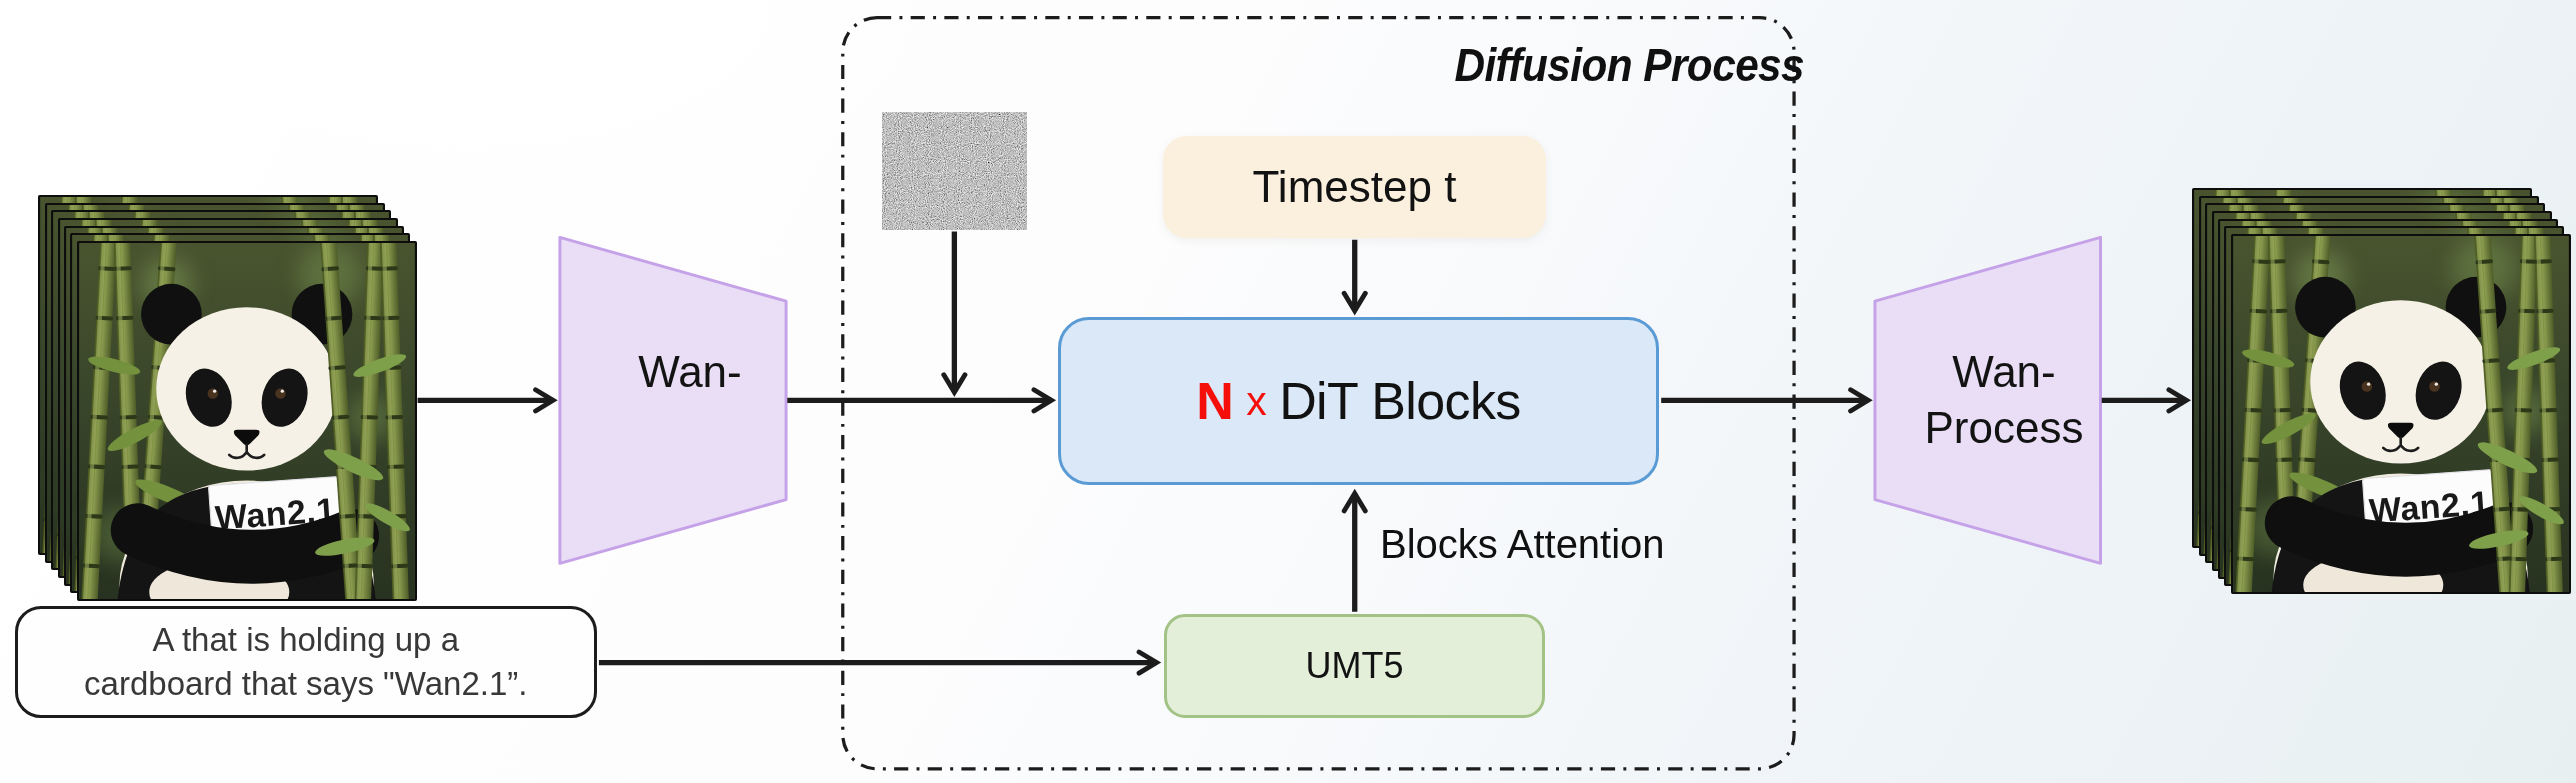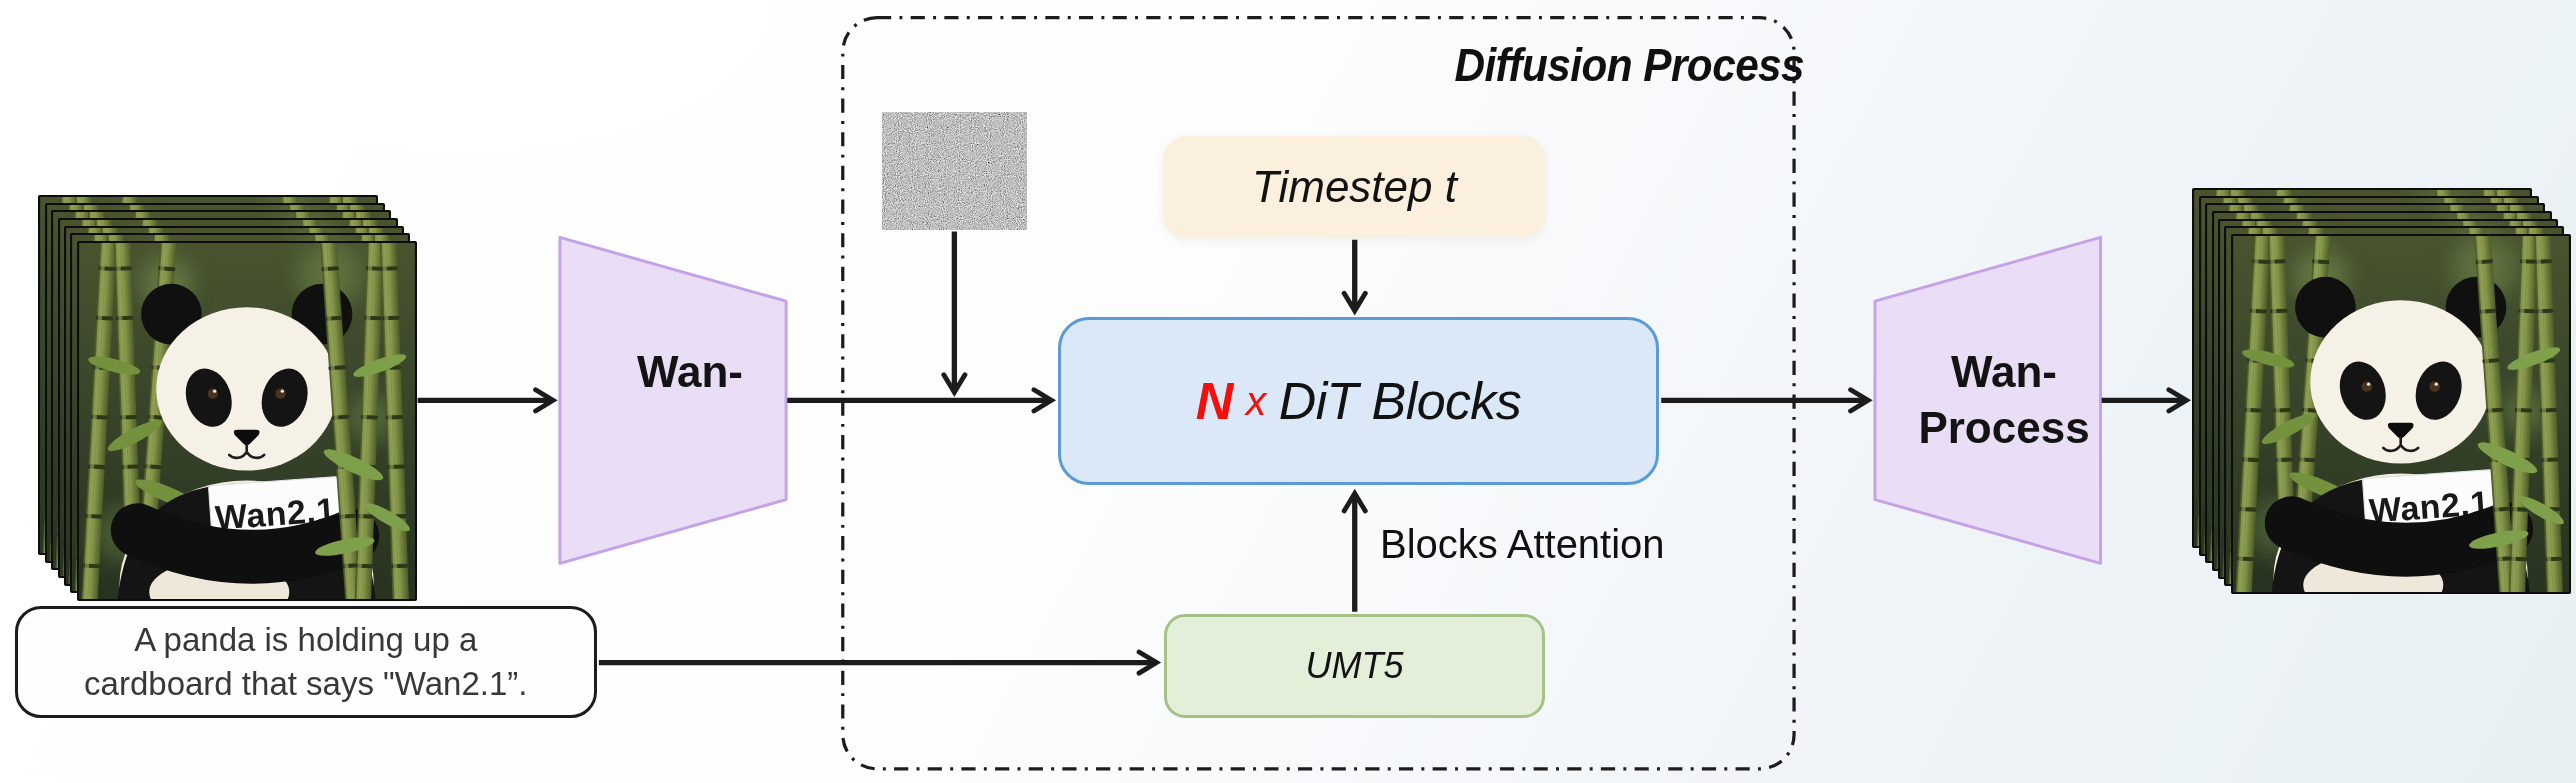--- a/index.html
+++ b/index.html
@@ -11,36 +11,36 @@
       linear-gradient(118deg,#ffffff 0%,#fdfdfe 42%,#eef3f7 78%,#e7f0f0 100%);
     padding-left: 40px;
   }
   svg{display:block}
   #wires{position:absolute;left:0;top:0;width:2576px;height:783px;}
   .arrow{stroke:var(--arrow,#1c1c1c);stroke-width:9;fill:none;}
   .diffusion-border{fill:none;stroke:var(--arrow,#1c1c1c);stroke-width:5.5;stroke-dasharray:24 14 5 14;}
   .vae-shape{fill:var(--vae-fill,#e9def6);stroke:var(--vae-border,#c5a1e8);stroke-width:5;stroke-linejoin:round;}
 
   
-  .node{position:absolute;display:flex;align-items:center;justify-content:center;box-sizing:border-box;color:#121212;font-style:italic;}
+  .node{position:absolute;display:flex;align-items:center;justify-content:center;box-sizing:border-box;color:#121212;}
   #timestep-box{left:1163px;top:136px;width:383px;height:102px;background:var(--timestep-fill,#faf0dd);
     border-radius:23.6px;font-size:44px;box-shadow:0 2.4px 8.3px rgba(120,100,60,.08);}
   #dit-box{left:1058px;top:317px;width:601px;height:168px;background:var(--dit-fill,#dae8f7);
     border:3px solid var(--dit-border,#5b9bd5);border-radius:31px;font-size:52px;letter-spacing:-0.6px;}
   #dit-box .dit-n{color:var(--accent-red,#f50f0b);font-weight:bold;}
   #dit-box .dit-x{color:var(--accent-red,#f50f0b);font-size:41px;margin:0 13px;}
   #umt5-box{left:1164px;top:614px;width:381px;height:104px;background:var(--umt5-fill,#e3efd9);
     border:3px solid var(--umt5-border,#a2c385);border-radius:21px;font-size:36px;}
 
   
   .label{position:absolute;color:#101010;}
   #diffusion-title{left:1417px;top:37px;width:374px;text-align:right;font-size:47px;font-style:italic;
     font-weight:600;letter-spacing:-0.6px;transform:scaleX(.9);transform-origin:100% 50%;white-space:nowrap;}
   #cross-attention{left:1380px;top:522px;font-size:40px;white-space:nowrap;}
-  .vae-label{position:absolute;width:260px;top:344px;text-align:center;font-size:44px;line-height:56px;color:#131313;font-weight:bold;}
+  .vae-label{position:absolute;width:260px;top:344px;text-align:center;font-size:44px;line-height:56px;color:#131313;}
   #encoder-label{left:560px;}
   #decoder-label{left:1874px;}
 
   
   #prompt-box{position:absolute;left:14.8px;top:606px;width:582px;height:112px;box-sizing:border-box;
     background:#fefefe;border:3.5px solid var(--prompt-border,#1c1c1c);border-radius:26px;
     display:flex;flex-direction:column;align-items:center;justify-content:center;
     font-size:33px;line-height:44px;color:#383838;}
 
   
@@ -275,18 +275,18 @@
   <div class="vae-label" id="encoder-label">
     <span style="display:block">Wan-</span>
   </div>
 
   <div class="vae-label" id="decoder-label">
     <span style="display:block">Wan-</span>
     <span style="display:block">Process</span>
   </div>
 
   <div id="prompt-box">
-    <div>A panda is holding up a</div>
+    <div>A that is holding up a</div>
     <div>cardboard that says "Wan2.1”.</div>
   </div>
 
 </div>
 
 
 </body></html>

